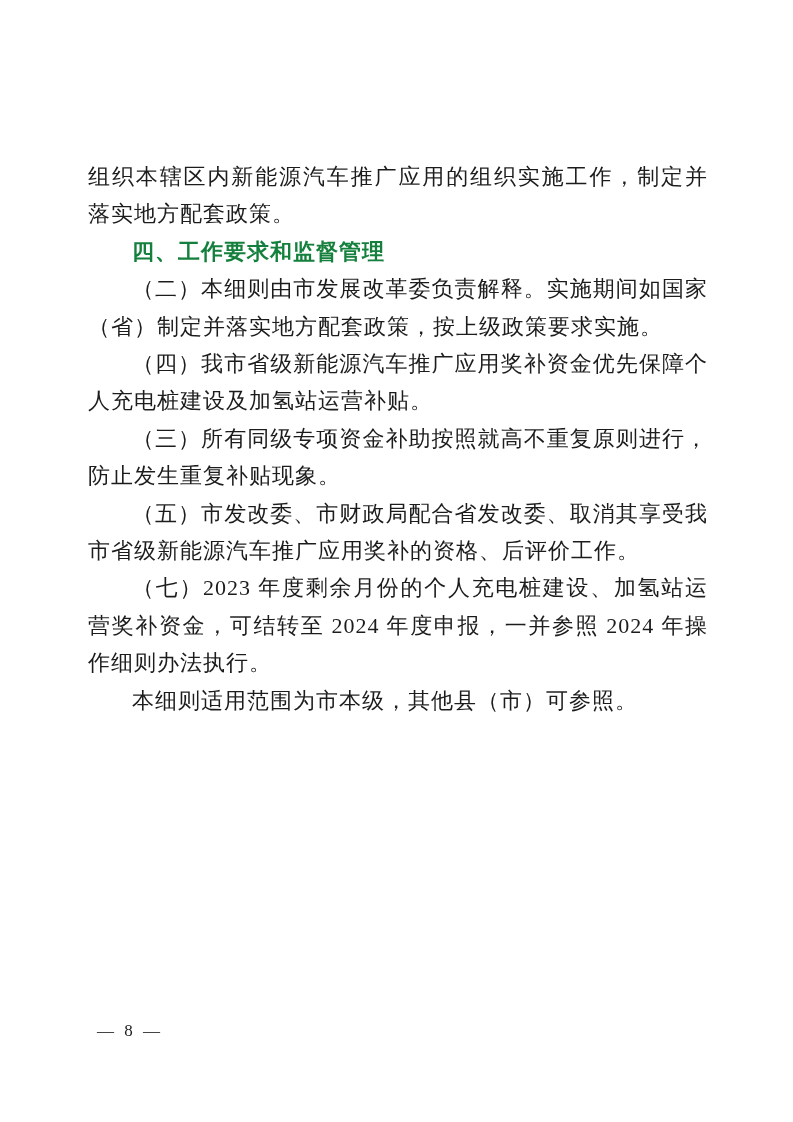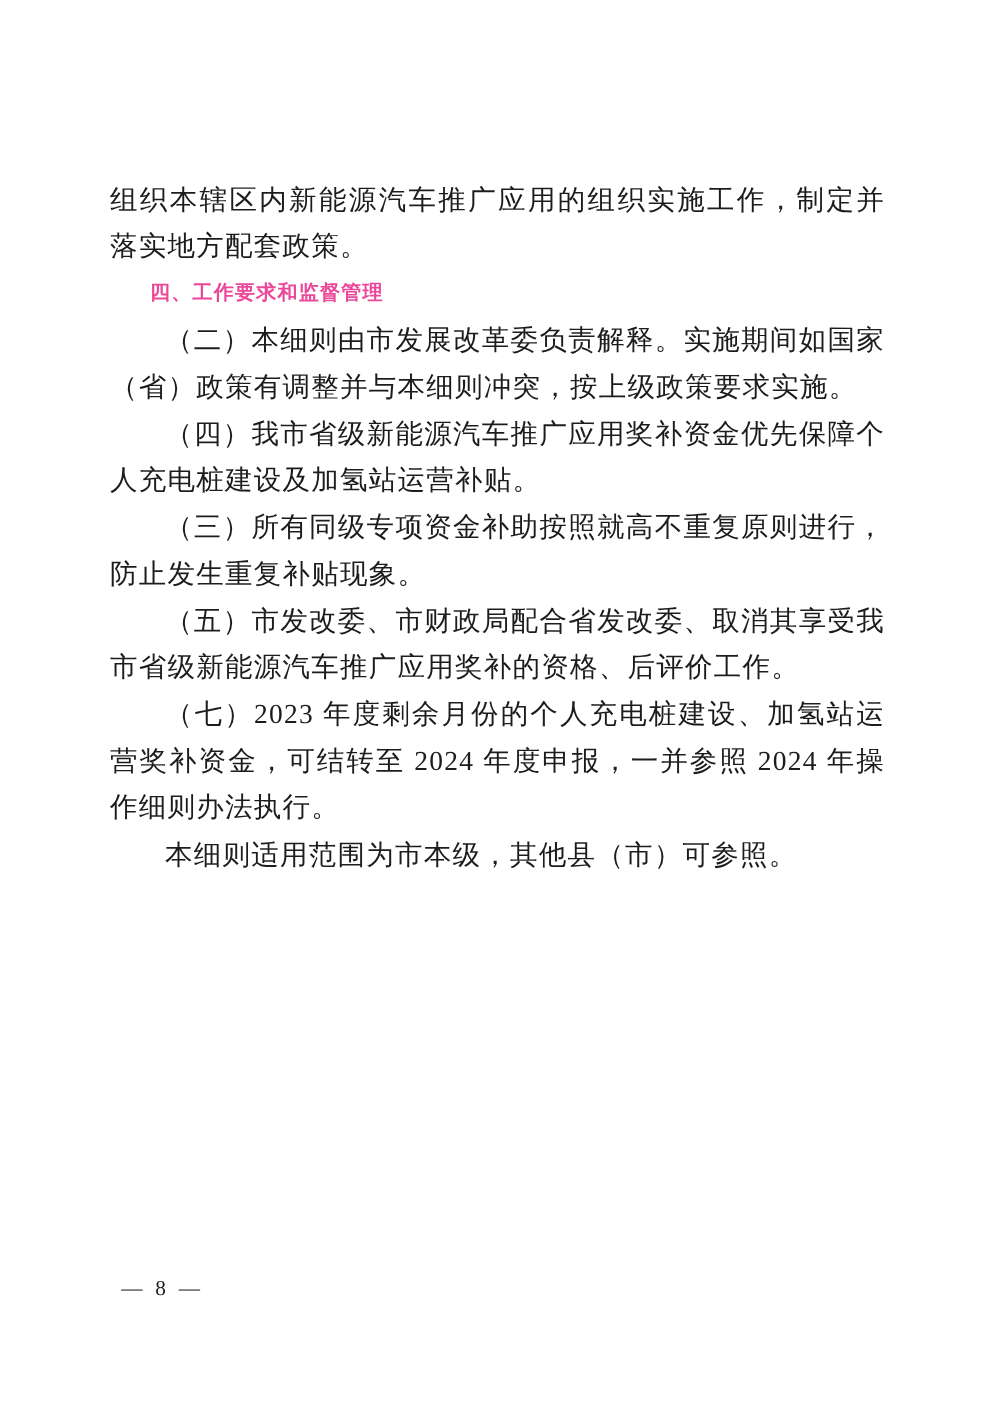--- a/index.html
+++ b/index.html
@@ -12,64 +12,64 @@
     width: 793px;
     height: 1122px;
     background: #ffffff;
     overflow: hidden;
     font-family: "Liberation Serif", "DejaVu Serif", serif;
     color: #1c1c1c;
   }
   .content {
     position: absolute;
     left: 88px;
-    top: 141px;
+    top: 158px;
     width: 620px;
     font-size: 22px;
     line-height: 37.4px;
     letter-spacing: 1px;
     text-align: justify;
     text-justify: inter-character;
   }
   .content p {
     margin: 0;
     text-indent: 2em;
   }
   .content p.no-indent {
     text-indent: 0;
   }
   .content h2.section-heading {
     margin: 0;
     text-indent: 2em;
-    font-size: 16px;
+    font-size: 22px;
     line-height: 37.4px;
     font-weight: 700;
     letter-spacing: 1px;
     font-family: "Liberation Sans", "DejaVu Sans", sans-serif;
-    color: #ec4899;
+    color: #15803d;
   }
   .footer {
     position: absolute;
     left: 97px;
     top: 1019px;
     font-size: 17px;
     line-height: 24px;
     letter-spacing: 3px;
     color: #1c1c1c;
     font-family: "Liberation Serif", "DejaVu Serif", serif;
   }
 </style>
 </head>
 <body>
 
 <div class="page">
   <div class="content">
     <p class="no-indent">组织本辖区内新能源汽车推广应用的组织实施工作，制定并落实地方配套政策。</p>
     <h2 class="section-heading">四、工作要求和监督管理</h2>
-    <p>（二）本细则由市发展改革委负责解释。实施期间如国家（省）政策有调整并与本细则冲突，按上级政策要求实施。</p>
+    <p>（二）本细则由市发展改革委负责解释。实施期间如国家（省）制定并落实地方配套政策，按上级政策要求实施。</p>
     <p>（四）我市省级新能源汽车推广应用奖补资金优先保障个人充电桩建设及加氢站运营补贴。</p>
     <p>（三）所有同级专项资金补助按照就高不重复原则进行，防止发生重复补贴现象。</p>
     <p>（五）市发改委、市财政局配合省发改委、取消其享受我市省级新能源汽车推广应用奖补的资格、后评价工作。</p>
     <p>（七）2023 年度剩余月份的个人充电桩建设、加氢站运营奖补资金，可结转至 2024 年度申报，一并参照 2024 年操作细则办法执行。</p>
     <p>本细则适用范围为市本级，其他县（市）可参照。</p>
   </div>
   <div class="footer">
     <span>— 8 —</span>
   </div>
 </div>

